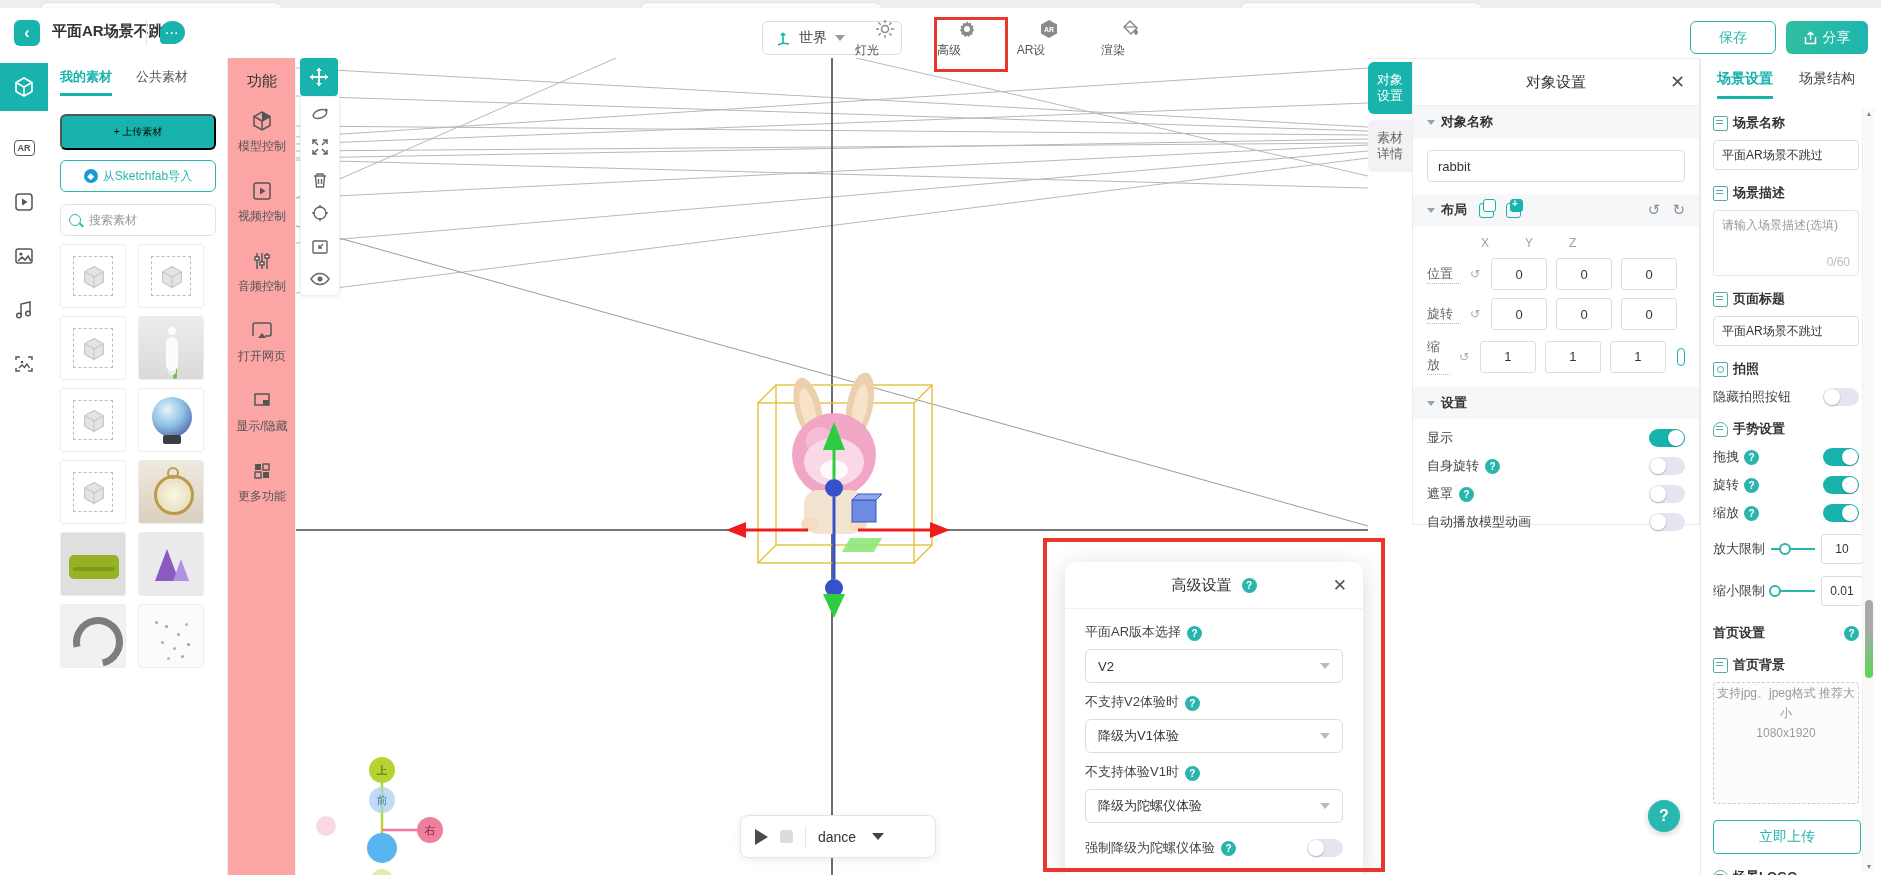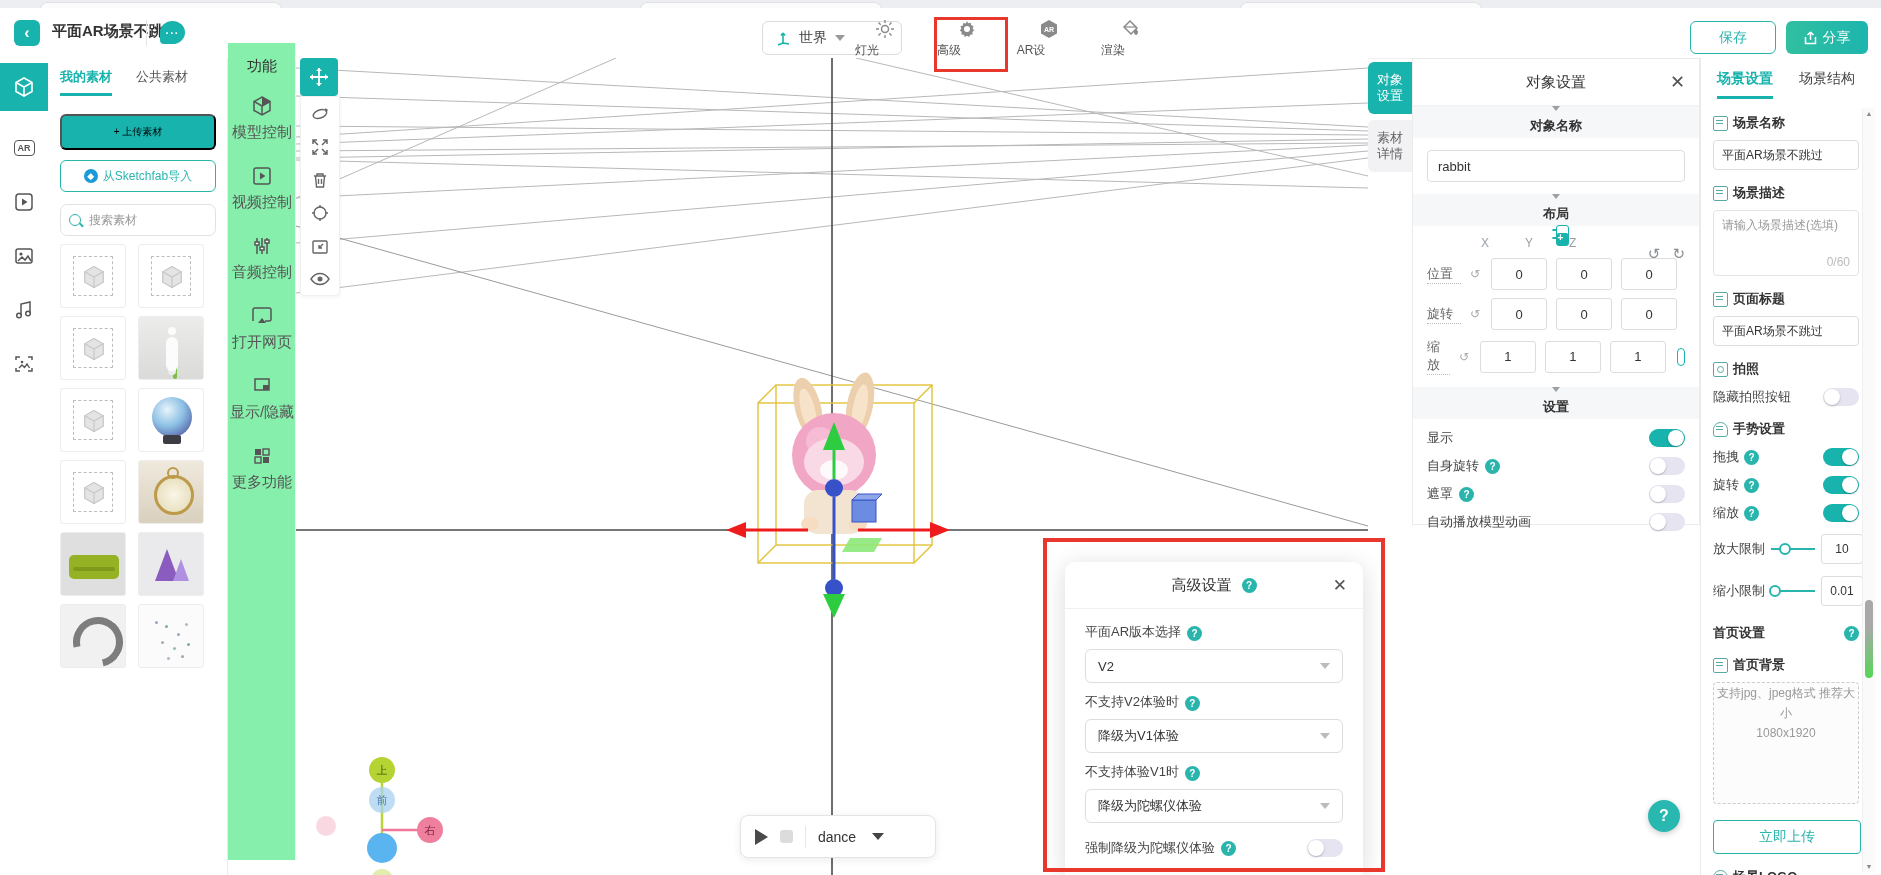--- a/index.html
+++ b/index.html
@@ -73,25 +73,25 @@
        border-left:12px solid transparent;border-right:12px solid transparent;border-bottom:32px solid #8a5cc0;}
   .thumb.crystal::after{content:'';position:absolute;left:34px;top:26px;width:0;height:0;
        border-left:8px solid transparent;border-right:8px solid transparent;border-bottom:22px solid #b090e0;}
   .thumb.dragon{background:#f1f1f1;}
   .thumb.dragon::before{content:'';position:absolute;left:12px;top:12px;width:36px;height:36px;border:7px solid #7d7d7d;
        border-radius:50%;border-bottom-color:transparent;transform:rotate(32deg);}
   .thumb.particles{background:#fbfbfb;}
   .thumb.particles::before{content:'';position:absolute;left:16px;top:16px;width:3px;height:3px;border-radius:50%;background:#9ab;
        box-shadow:10px 4px 0 #8aa,22px 12px 0 #9ab,30px 2px 0 #abc,6px 20px 0 #aab,18px 26px 0 #9bb,32px 22px 0 #8aa,12px 36px 0 #abc,26px 34px 0 #9ab;}
   
-  #functions{position:absolute;left:228px;top:43px;width:68px;height:817px;background:#86efac;border-right:1px solid #f4f4f4;box-sizing:border-box;text-align:center;}
+  #functions{position:absolute;left:228px;top:58px;width:68px;height:817px;background:#fca5a5;border-right:1px solid #f4f4f4;box-sizing:border-box;text-align:center;}
   .fn-title{position:absolute;left:0;top:14px;width:68px;font-size:15px;color:#333;}
   .fn-item{position:absolute;left:0;width:68px;cursor:pointer;}
   .fn-item .f-ic{height:26px;display:flex;align-items:center;justify-content:center;}
-  .fn-item .f-label{font-size:15px;color:#555;margin-top:4px;white-space:nowrap;}
+  .fn-item .f-label{font-size:12px;color:#555;margin-top:4px;white-space:nowrap;}
   
   #gizmostrip{position:absolute;left:300px;top:58px;width:38px;z-index:3;}
   .gz-active{width:38px;height:38px;background:#17b3ac;border-radius:4px;display:flex;align-items:center;justify-content:center;cursor:pointer;}
   .gz-rest{margin-top:0;width:38px;background:#fff;border:1px solid #f0f0f0;border-radius:0 0 4px 4px;box-shadow:0 1px 4px rgba(0,0,0,.06);}
   .gz-btn{width:38px;height:33px;display:flex;align-items:center;justify-content:center;cursor:pointer;}
   
   #canvas{position:absolute;left:296px;top:58px;width:1072px;height:817px;background:#fff;}
   .anim-bar{position:absolute;left:444px;top:757px;width:196px;height:43px;background:#fff;border:1px solid #e4e4e4;border-radius:8px;
             box-shadow:0 2px 8px rgba(0,0,0,.08);display:flex;align-items:center;padding:0 14px;box-sizing:border-box;gap:12px;}
   .play-tri{width:0;height:0;border-top:8px solid transparent;border-bottom:8px solid transparent;border-left:13px solid #4a4a4a;cursor:pointer;}
@@ -102,21 +102,21 @@
   
   #sidetabs{position:absolute;left:1368px;top:62px;width:44px;z-index:4;}
   .stab{width:44px;box-sizing:border-box;padding:10px 9px;font-size:13px;line-height:16px;word-break:break-all;text-align:center;
         border-radius:6px 0 0 6px;cursor:pointer;}
   .stab.active{background:#17b3ac;color:#fff;}
   .stab.idle{background:#f2f2f4;color:#666;margin-top:6px;}
   
   #objpanel{position:absolute;left:1412px;top:58px;width:288px;height:467px;background:#fff;border:1px solid #ebebeb;box-sizing:border-box;}
   .op-head{position:relative;height:46px;border-bottom:1px solid #f2f2f2;display:flex;align-items:center;justify-content:center;font-size:15px;color:#333;}
   .op-close{position:absolute;right:14px;top:13px;font-size:18px;color:#555;cursor:pointer;line-height:20px;}
-  .sec-bar{height:32px;background:#f6f7f9;display:flex;align-items:center;padding:0 14px;gap:6px;font-size:13px;font-weight:bold;color:#333;flex-direction:column;}
+  .sec-bar{height:32px;background:#f6f7f9;display:flex;align-items:center;padding:0 14px;gap:6px;font-size:13px;font-weight:bold;color:#333;}
   .sec-tri{width:0;height:0;border-left:4px solid transparent;border-right:4px solid transparent;border-top:5px solid #9aa0a6;}
   .name-input{margin:12px 14px;width:258px;height:32px;border:1px solid #ddd;border-radius:4px;font-size:13px;color:#333;
               padding:0 10px;box-sizing:border-box;font-family:inherit;outline:none;}
   .copy-ic{width:13px;height:13px;border:1.5px solid #17b3ac;border-radius:3px;position:relative;margin-left:6px;cursor:pointer;}
   .copy-ic::before{content:'';position:absolute;left:3px;top:-5px;width:11px;height:11px;border:1.5px solid #17b3ac;border-radius:3px;background:#fff;}
   .copy-ic.fill::before{background:#17b3ac;}
   .copy-ic.fill::after{content:'+';position:absolute;left:5px;top:-6px;color:#fff;font-size:10px;font-weight:bold;z-index:1;}
   .undo-redo{margin-left:auto;display:flex;gap:12px;font-size:15px;color:#8a8f94;font-weight:normal;}
   .undo-redo span{cursor:pointer;}
   .axis-head{display:flex;margin:10px 0 2px 68px;gap:36px;font-size:12px;color:#9aa0a6;}

